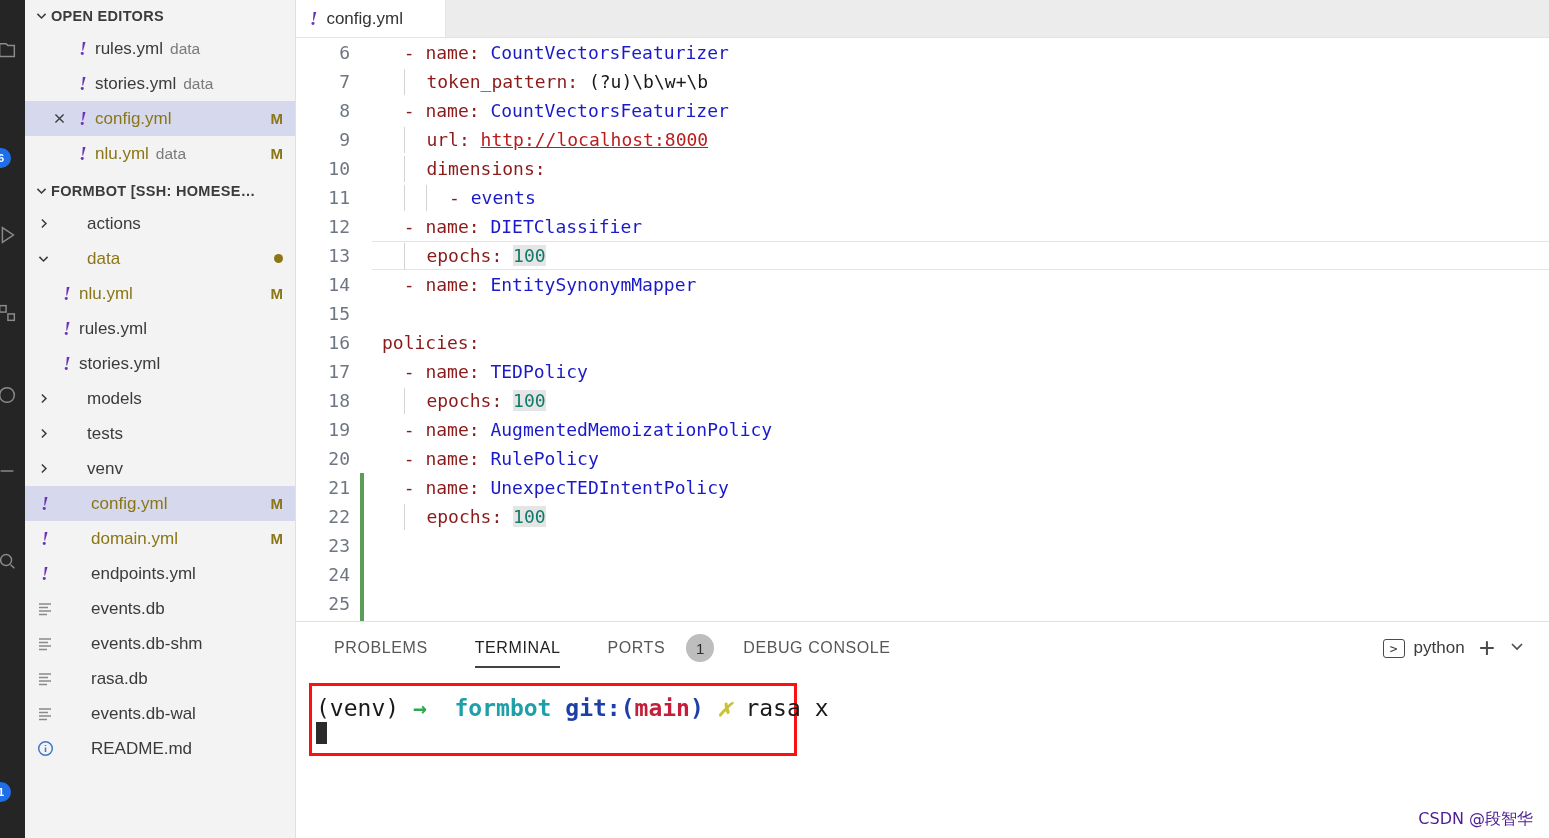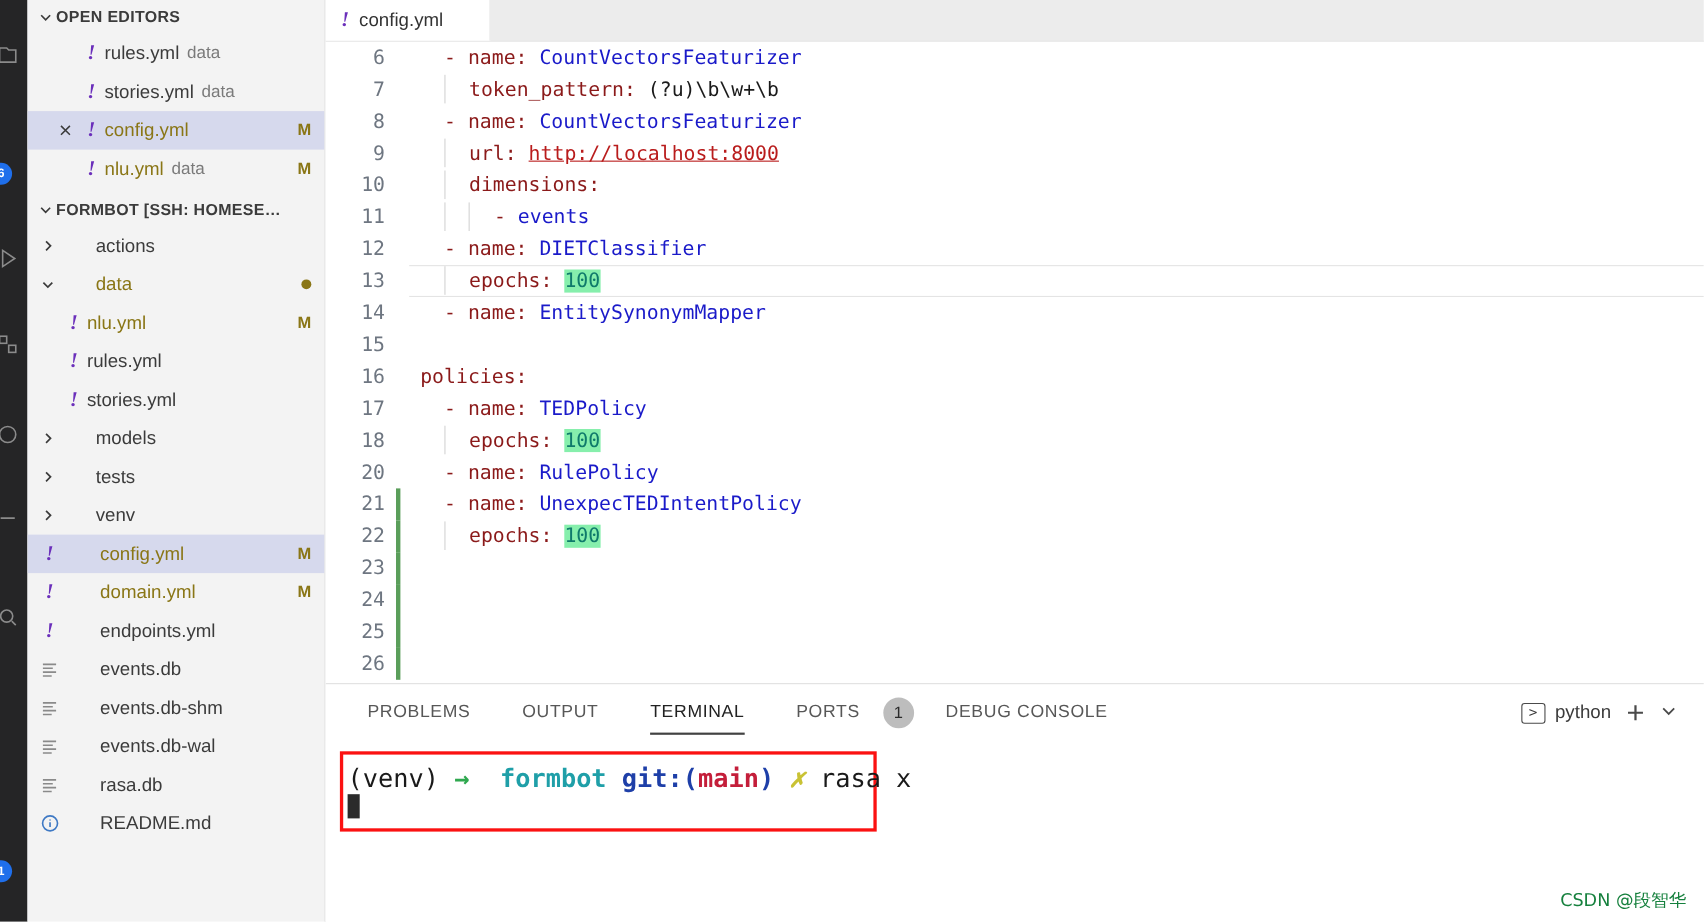--- a/index.html
+++ b/index.html
@@ -178,21 +178,21 @@
   .ind-guide {
     display: inline-block;
     width: 0; border-left: 1px solid #d3d3d3;
     height: 26px; vertical-align: middle;
     position: relative; top: -1px;
   }
 
   
   .t-key   { color: #8b1a1a; }
   .t-val   { color: #1a1ac9; }
-  .t-num   { color: #0f7a6b; background: #86efac; }
+  .t-num   { color: #0f7a6b; background: #e5e5e5; }
   .t-dash  { color: #8b1a1a; }
   .t-plain { color: #1a1a1a; }
   .t-url   { color: #b91c1c; text-decoration: underline; }
 
   
   .panel {
     flex: 0 0 217px;
     height: 217px;
     background: #ffffff;
     border-top: 1px solid #e0e0e0;
@@ -274,21 +274,21 @@
   .tk-cmd   { color: #1a1a1a; }
   .term-cursor {
     position: absolute; left: 20px; top: 48px;
     width: 11px; height: 22px; background: #2b2b2b;
   }
 
   .watermark {
     position: absolute;
     right: 16px; bottom: 8px;
     font-size: 16px;
-    color: #15803d;
+    color: #4c1d95;
     font-family: "DejaVu Sans", sans-serif;
   }
 </style>
 </head>
 <body>
 
 <div id="app">
 
   <div class="activitybar">
     <div class="ab-icon" style="top:38px">
@@ -476,30 +476,30 @@
       </span>
       <span class="fname">events.db-shm</span>
     </div>
 
     <div class="row indent-2">
       <span class="ficon db">
         <svg viewBox="0 0 16 16" fill="none" stroke="currentColor" stroke-width="1.5">
             <path d="M2 3h12M2 6.5h9M2 10h12M2 13.5h8"></path>
           </svg>
       </span>
-      <span class="fname">events.db-wal</span>
+      <span class="fname">rasa.db</span>
     </div>
 
     <div class="row indent-2">
       <span class="ficon db">
         <svg viewBox="0 0 16 16" fill="none" stroke="currentColor" stroke-width="1.5">
             <path d="M2 3h12M2 6.5h9M2 10h12M2 13.5h8"></path>
           </svg>
       </span>
-      <span class="fname">rasa.db</span>
+      <span class="fname">events.db-wal</span>
     </div>
 
     <div class="row indent-2">
       <span class="ficon md">
         <svg viewBox="0 0 16 16" fill="none" stroke="currentColor" stroke-width="1.4">
             <circle cx="8" cy="8" r="6.4"></circle>
             <path d="M8 7v4.2M8 4.7v.9"></path>
           </svg>
       </span>
       <span class="fname">README.md</span>
@@ -576,20 +576,25 @@
             <span class="lnum">17</span>
             <span class="gutter"></span>
             <span class="ctext"><span>  </span><span class="t-dash">- </span><span class="t-key">name: </span><span class="t-val">TEDPolicy</span></span>
           </div>
           <div class="cline">
             <span class="lnum">18</span>
             <span class="gutter"></span>
             <span class="ctext"><span>  </span><span class="ind-guide"></span><span>  </span><span class="t-key">epochs: </span><span class="t-num">100</span></span>
           </div>
           <div class="cline">
+            <span class="lnum">19</span>
+            <span class="gutter"></span>
+            <span class="ctext"><span>  </span><span class="t-dash">- </span><span class="t-key">name: </span><span class="t-val">AugmentedMemoizationPolicy</span></span>
+          </div>
+          <div class="cline">
             <span class="lnum">20</span>
             <span class="gutter"></span>
             <span class="ctext"><span>  </span><span class="t-dash">- </span><span class="t-key">name: </span><span class="t-val">RulePolicy</span></span>
           </div>
           <div class="cline">
             <span class="lnum">21</span>
             <span class="gutter green"></span>
             <span class="ctext"><span>  </span><span class="t-dash">- </span><span class="t-key">name: </span><span class="t-val">UnexpecTEDIntentPolicy</span></span>
           </div>
           <div class="cline">
@@ -617,23 +622,20 @@
             <span class="gutter green"></span>
             <span class="ctext"></span>
           </div>
         </div>
     </div>
 
     <div class="panel">
       <div class="panel-tabs">
         <div class="ptab">
           <span>PROBLEMS</span>
-        </div>
-        <div class="ptab">
-          <span>OUTPUT</span>
         </div>
         <div class="ptab active">
           <span>TERMINAL</span>
         </div>
         <div class="ptab">
           <span>PORTS</span>
         </div>
         <div class="ports-badge">1</div>
         <div class="ptab">
           <span>DEBUG CONSOLE</span>

